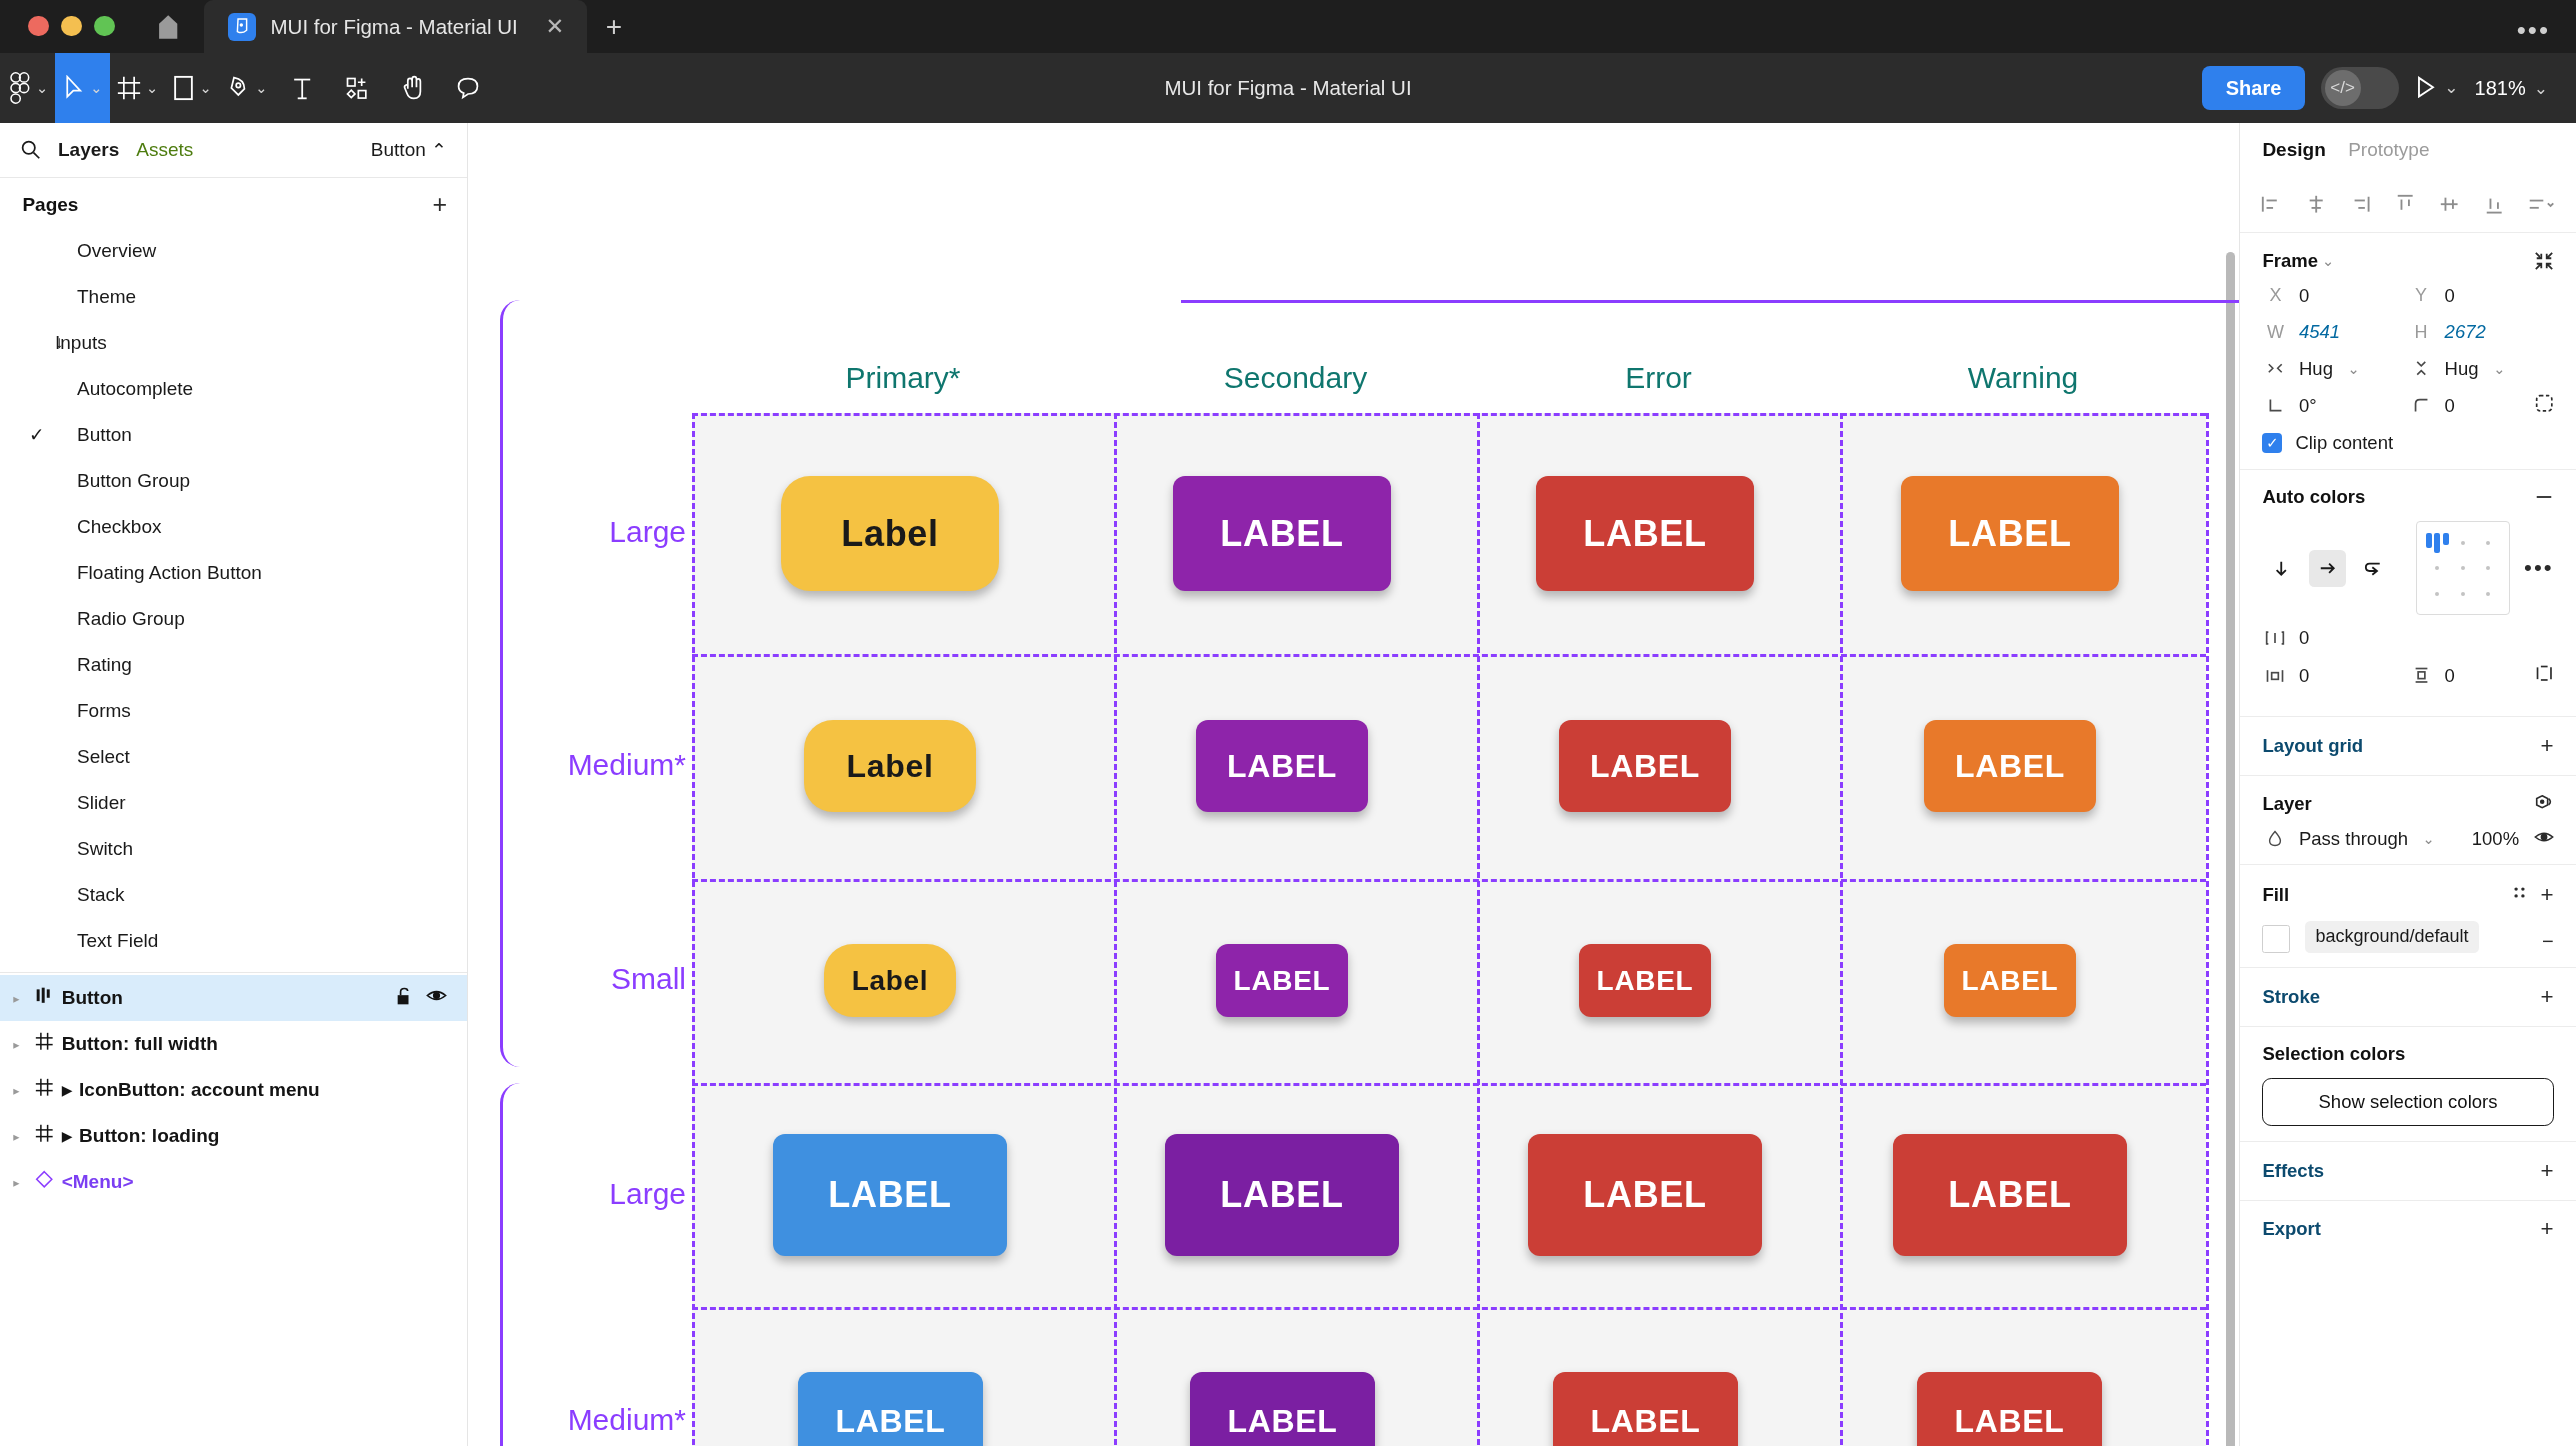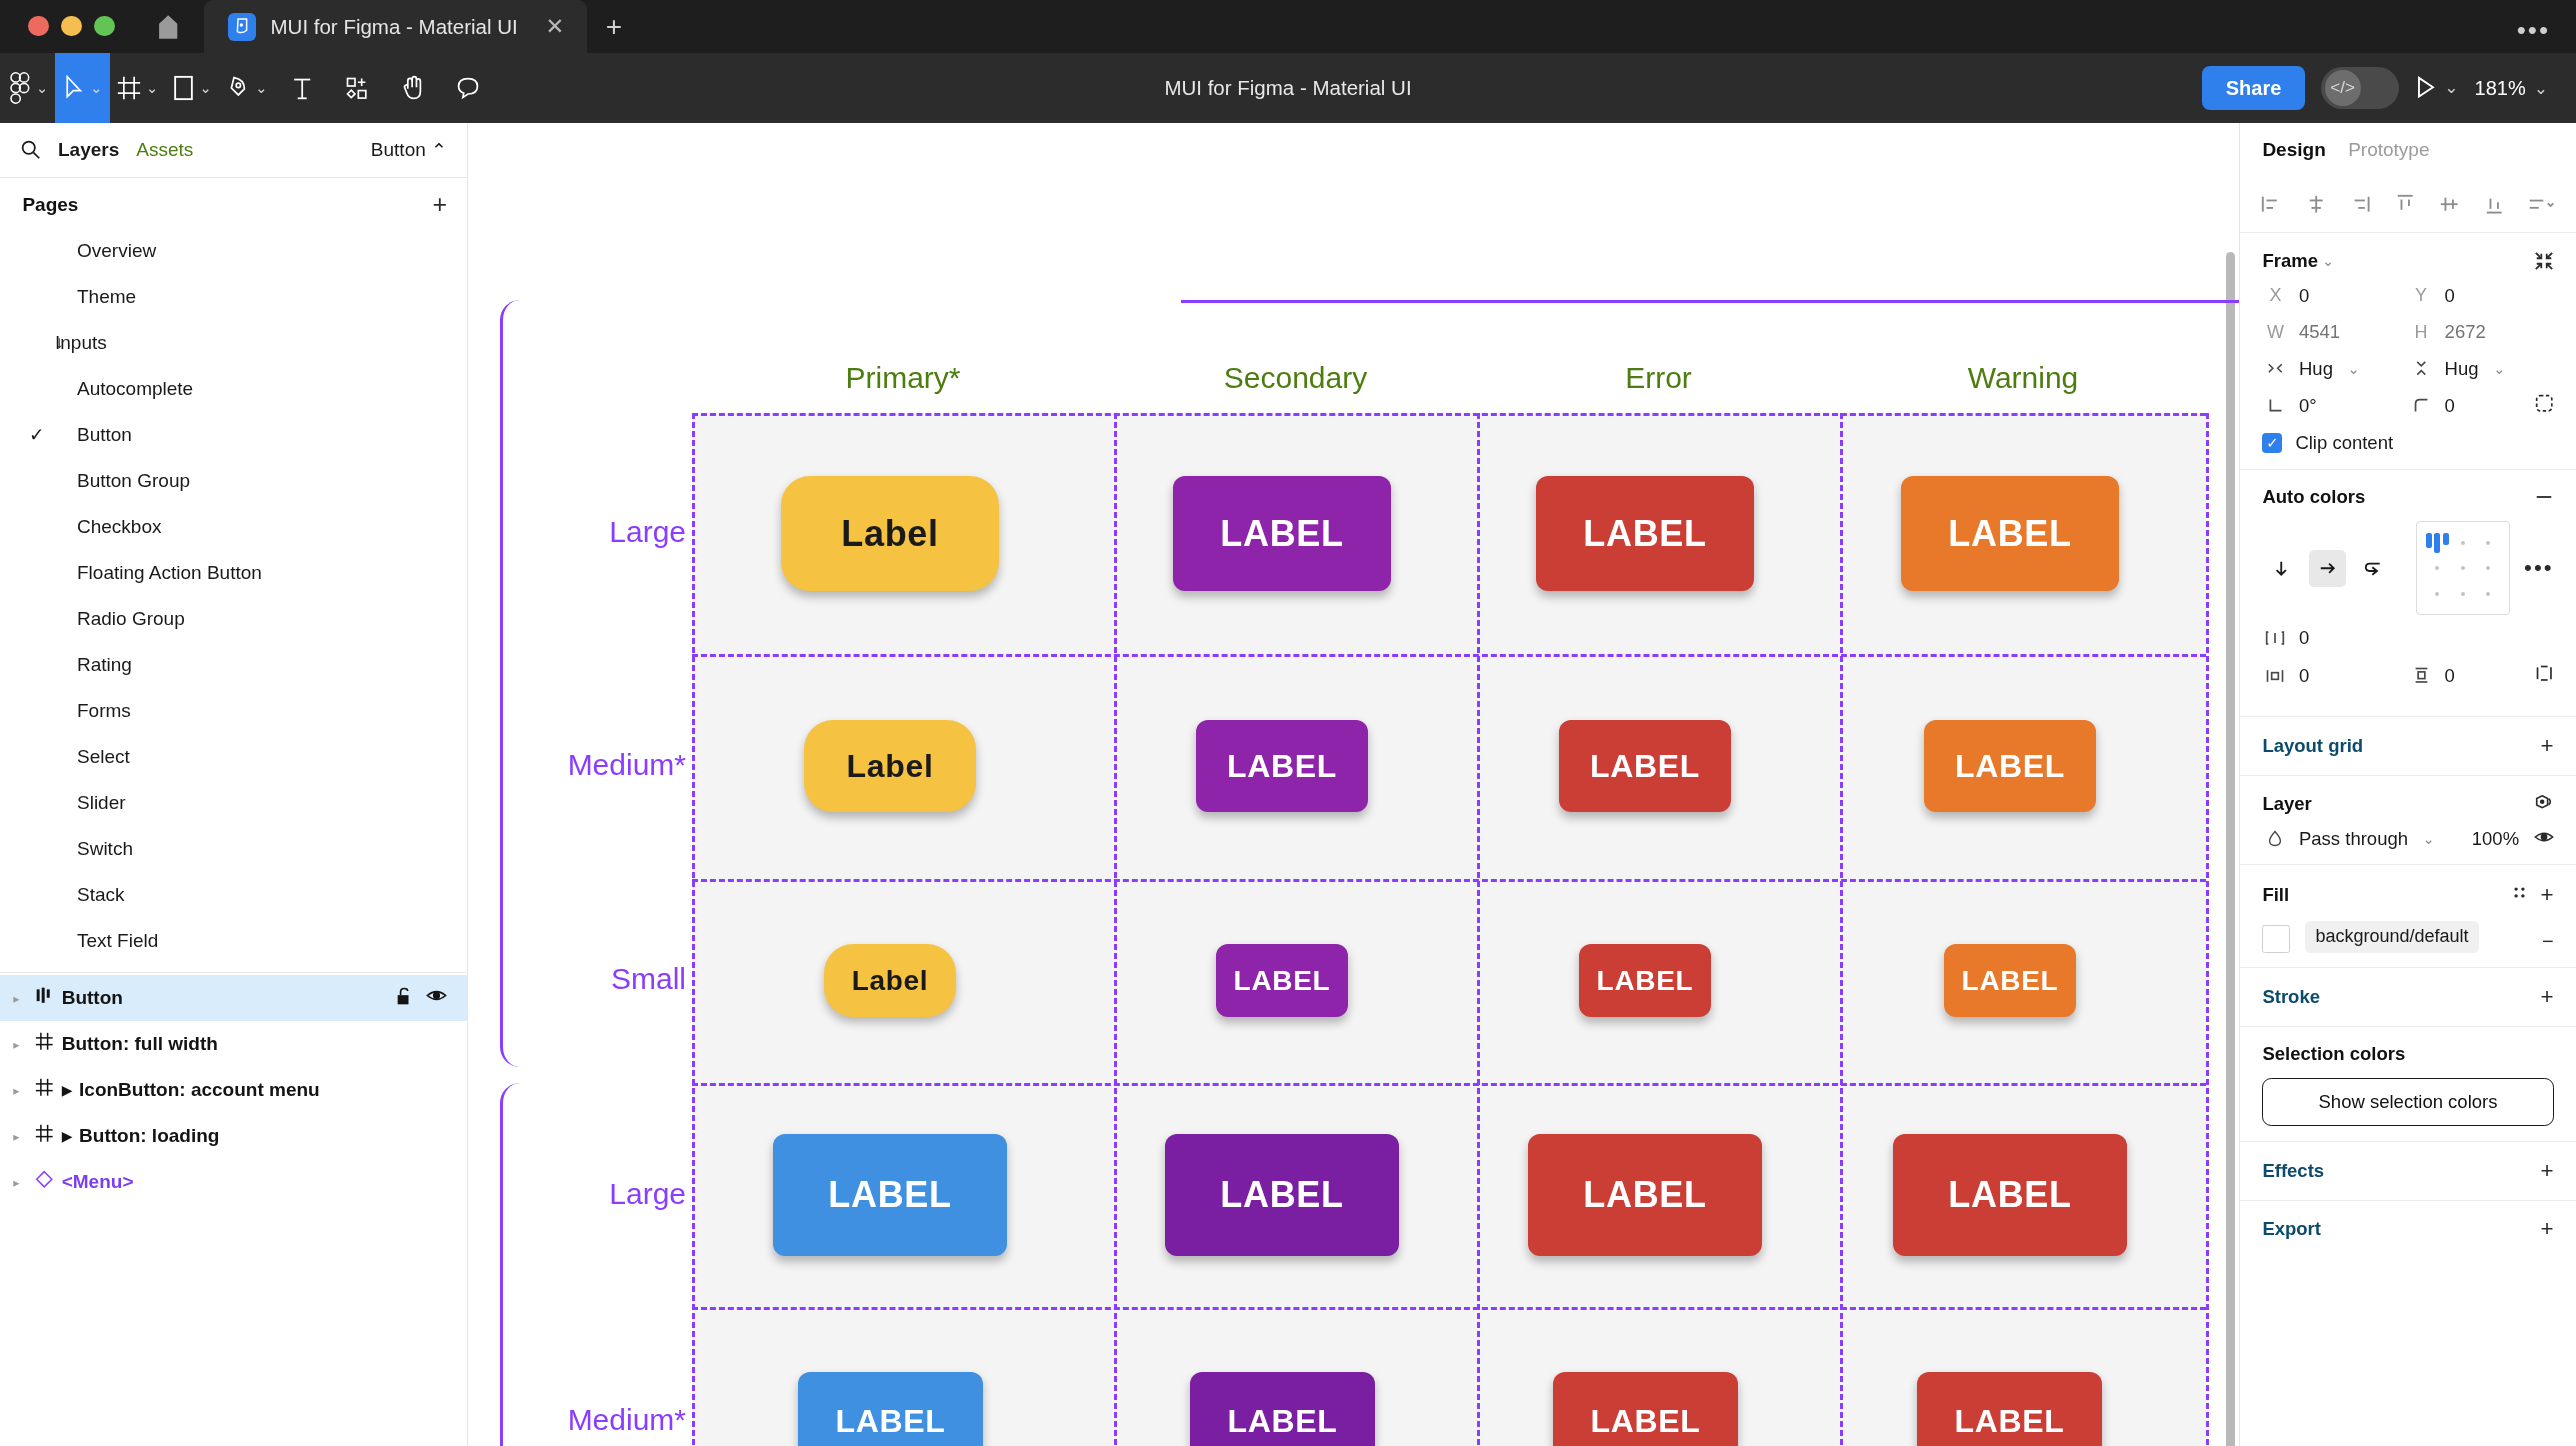--- a/index.html
+++ b/index.html
@@ -67,21 +67,21 @@
   .lr-icon { width: 34px; text-align: center; color: #141414; font-size: 18px; }
   .lr-tri { margin-right: 6.6px; font-size: 14px; color: #141414; }
   .lr-label { font-weight: 700; }
   .lr-label.menu { color: #7b3ff2; font-weight: 700; }
   .lr-actions { margin-left: auto; display: flex; align-items: center; gap: 14.5px; color: #141414; }
 
   
   .canvas { flex: 1; position: relative; background: #ffffff; overflow: hidden; }
   .canvas-inner { position: absolute; inset: 0; }
   .vscroll { position: absolute; right: 4px; top: 129px; width: 9.2px; height: 1293px; background: #b9b9b9; border-radius: 5.3px; }
-  .col-head { position: absolute; font-size: 30px; color: #4d7c0f; white-space: nowrap; text-align: center; }
+  .col-head { position: absolute; font-size: 30px; color: #0f766e; white-space: nowrap; text-align: center; }
 
   .rowlabel { position: absolute; font-size: 30px; color: #8b3dff; white-space: nowrap; text-align: right; }
 
   .cellbox { position: absolute; background: #f4f4f4; }
   .dash-h { position: absolute; height: 0; border-top: 3.3px dashed #8b3dff; }
   .dash-v { position: absolute; width: 0; border-left: 3.3px dashed #8b3dff; }
 
   .bracket { position: absolute; border-left: 3.3px solid #8b3dff; border-top-left-radius: 20px; border-bottom-left-radius: 20px; }
 
   .btn {
@@ -101,21 +101,21 @@
   .r-sep { height: 0.7px; background: #ececec; }
   .r-sect { padding: 17px 22.4px 14.5px; }
   .r-sect-head { display: flex; align-items: center; margin-bottom: 13px; }
   .r-sect-title { font-size: 18.5px; font-weight: 700; color: #111; }
   .r-sect-title.muted { color: #0c4a6e; font-weight: 700; }
   .r-sect-act { margin-left: auto; display: flex; align-items: center; gap: 13px; color: #2b2b2b; }
   .r-row { display: flex; align-items: center; margin-bottom: 14.5px; }
   .r-half { width: 50%; display: flex; align-items: center; gap: 10.6px; }
   .r-key { color: #9a9a9a; font-size: 18px; width: 26px; flex: 0 0 26px; display: flex; align-items: center; justify-content: center; }
   .r-val { font-size: 18.5px; color: #1a1a1a; }
-  .r-val.dim { color: #737373; }
+  .r-val.dim { color: #0369a1; font-style: italic; }
   .r-chev { color: #8d8d8d; font-size: 14.5px; margin-left: 4px; }
   .r-check { display: flex; align-items: center; gap: 13px; }
   .cbox { width: 20px; height: 20px; border-radius: 4px; background: #2f80ed; display: flex; align-items: center; justify-content: center; color: #fff; font-size: 14.5px; }
   .al-row { display: flex; align-items: center; gap: 0; margin-bottom: 12px; }
   .al-dirs { display: flex; align-items: center; gap: 9.2px; }
   .al-btn { width: 37px; height: 37px; display: flex; align-items: center; justify-content: center; font-size: 20px; color: #1a1a1a; border-radius: 5.3px; }
   .al-btn.sel { background: #e8e8e8; }
   .align-pad { width: 94px; height: 94px; border: 0.7px solid #dcdcdc; border-radius: 4px; display: grid; grid-template-columns: repeat(3,1fr); grid-template-rows: repeat(3,1fr); padding: 8px; margin-left: 24px; }
   .ap-cell { display: flex; align-items: center; justify-content: center; }
   .ap-dot { width: 4px; height: 4px; border-radius: 50%; background: #c3c3c3; }

